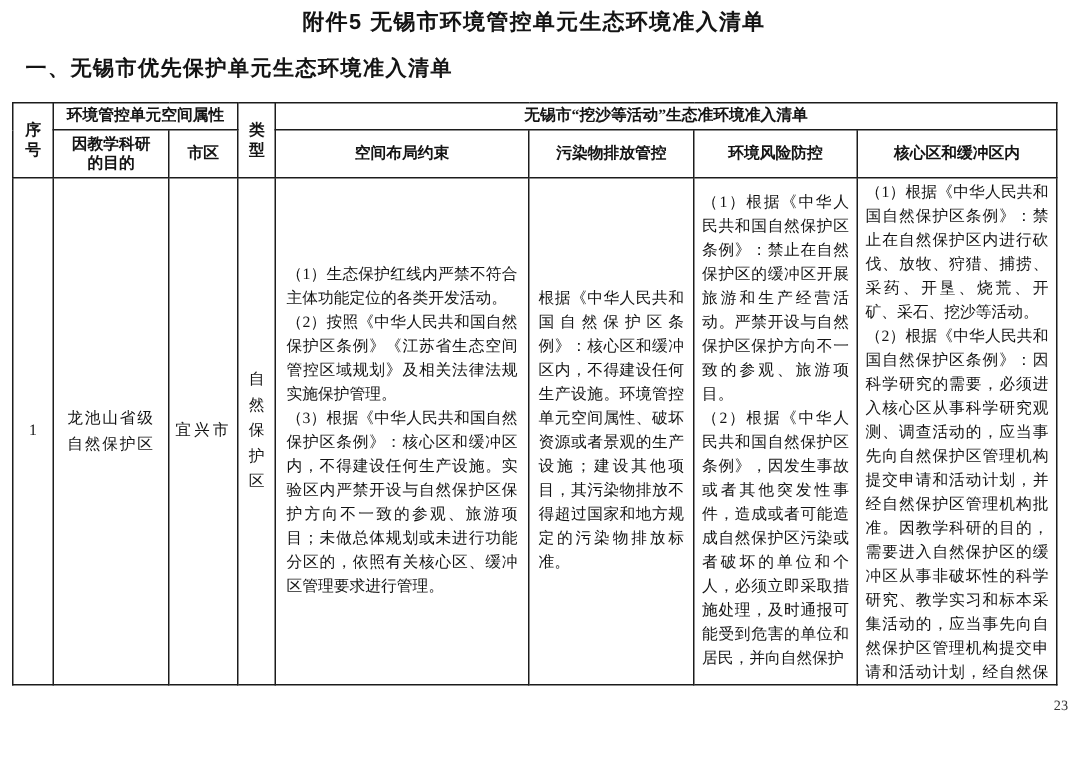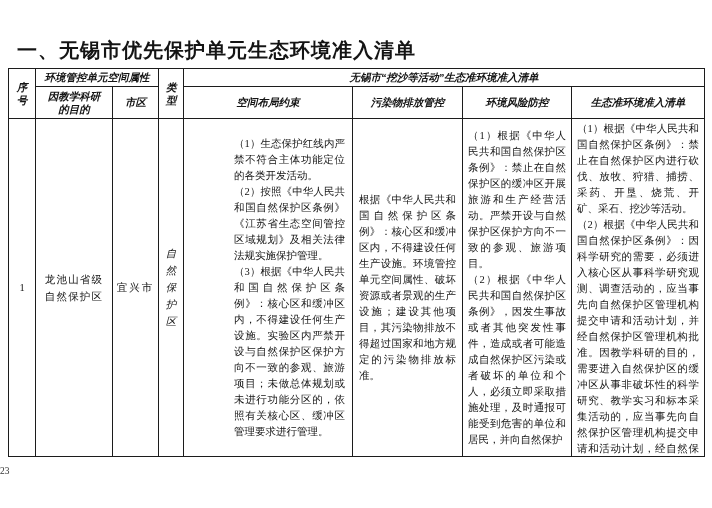--- a/index.html
+++ b/index.html
@@ -8,66 +8,67 @@
     font-family:"Liberation Serif", serif; color:#141414; overflow:hidden;
   }
   .doc-title {
     position:absolute; top:5px; left:0; width:712px; text-align:center;
     font-family:"Liberation Sans", sans-serif; font-weight:bold;
     font-size:14.5px; letter-spacing:1px;
   }
   .section-heading {
     position:absolute; top:37px; left:17px;
     font-family:Liberation Serif, serif; font-weight:bold;
-    font-size:20px; letter-spacing:1px;
+    font-size:14px; letter-spacing:1px;
   }
   table.access-table {
     position:absolute; left:8px; top:68px; width:696px;
     border-collapse:collapse; table-layout:fixed;
     border:1.5px solid #1c1c1c;
   }
   table.access-table td {
     border:1px solid #1c1c1c; padding:0; overflow:hidden;
     vertical-align:middle; text-align:center;
   }
   tr.hrow1 td { height:17px; }
   tr.hrow2 td { height:31px; }
   tr.drow  td { height:337px; }
   .hd {
     font-weight:bold; font-size:10.5px; line-height:13px;
-    text-align:center; word-break:break-all; padding:1px 0;font-style:italic;
+    text-align:center; word-break:break-all; padding:1px 0;
   }
   .hd-narrow { padding:0 7px; }           
   .hd-name   { padding:0 8px; }           
   .cell-center {
     font-size:10.5px; line-height:17px; text-align:center;
     word-break:break-all;
   }
   .cell-name { padding:0 8px; letter-spacing:1.2px;font-family:Liberation Serif, serif; }
   .cell-district { letter-spacing:2px; }
-  .cell-type { padding:0 6px; letter-spacing:0;font-style:italic; } 
+  .cell-type { padding:0 6px; letter-spacing:0; } 
   .txt {
     font-size:10.5px; line-height:16px; text-align:justify;
     white-space:pre-line; word-break:break-all;
   }
-  .pad-a { padding:0 7px;margin-left:43px; }
+  .pad-a { padding:0 7px; }
   .pad-b { padding:0 6px; }
   .pad-c { padding:0 5px; }
   td.vtop { vertical-align:top; }
   .clip { max-height:333px; overflow:hidden; }
   .page-number {
-    position:absolute; top:466px; left:0; width:712px; text-align:left;
+    position:absolute; top:466px; left:0; width:712px; text-align:right;
     font-size:9.5px; color:#333;
   }
 </style>
 </head>
 <body>
 
 <div class="page">
 
+  <div class="doc-title">附件5  无锡市环境管控单元生态环境准入清单</div>
 
   <div class="section-heading">一、无锡市优先保护单元生态环境准入清单</div>
 
   <table class="access-table">
     <colgroup>
       <col style="width:27px">
         <col style="width:77px">
         <col style="width:46px">
         <col style="width:25px">
       <col style="width:169px">
@@ -100,21 +101,21 @@
         <td>
           <div class="hd">空间布局约束</div>
         </td>
         <td>
           <div class="hd">污染物排放管控</div>
         </td>
         <td>
           <div class="hd">环境风险防控</div>
         </td>
         <td>
-          <div class="hd">生态准环境准入清单</div>
+          <div class="hd">核心区和缓冲区内</div>
         </td>
       </tr>
       <tr class="drow">
         <td>
           <div class="cell-center">1</div>
         </td>
         <td>
           <div class="cell-center cell-name">龙池山省级自然保护区</div>
         </td>
         <td>

